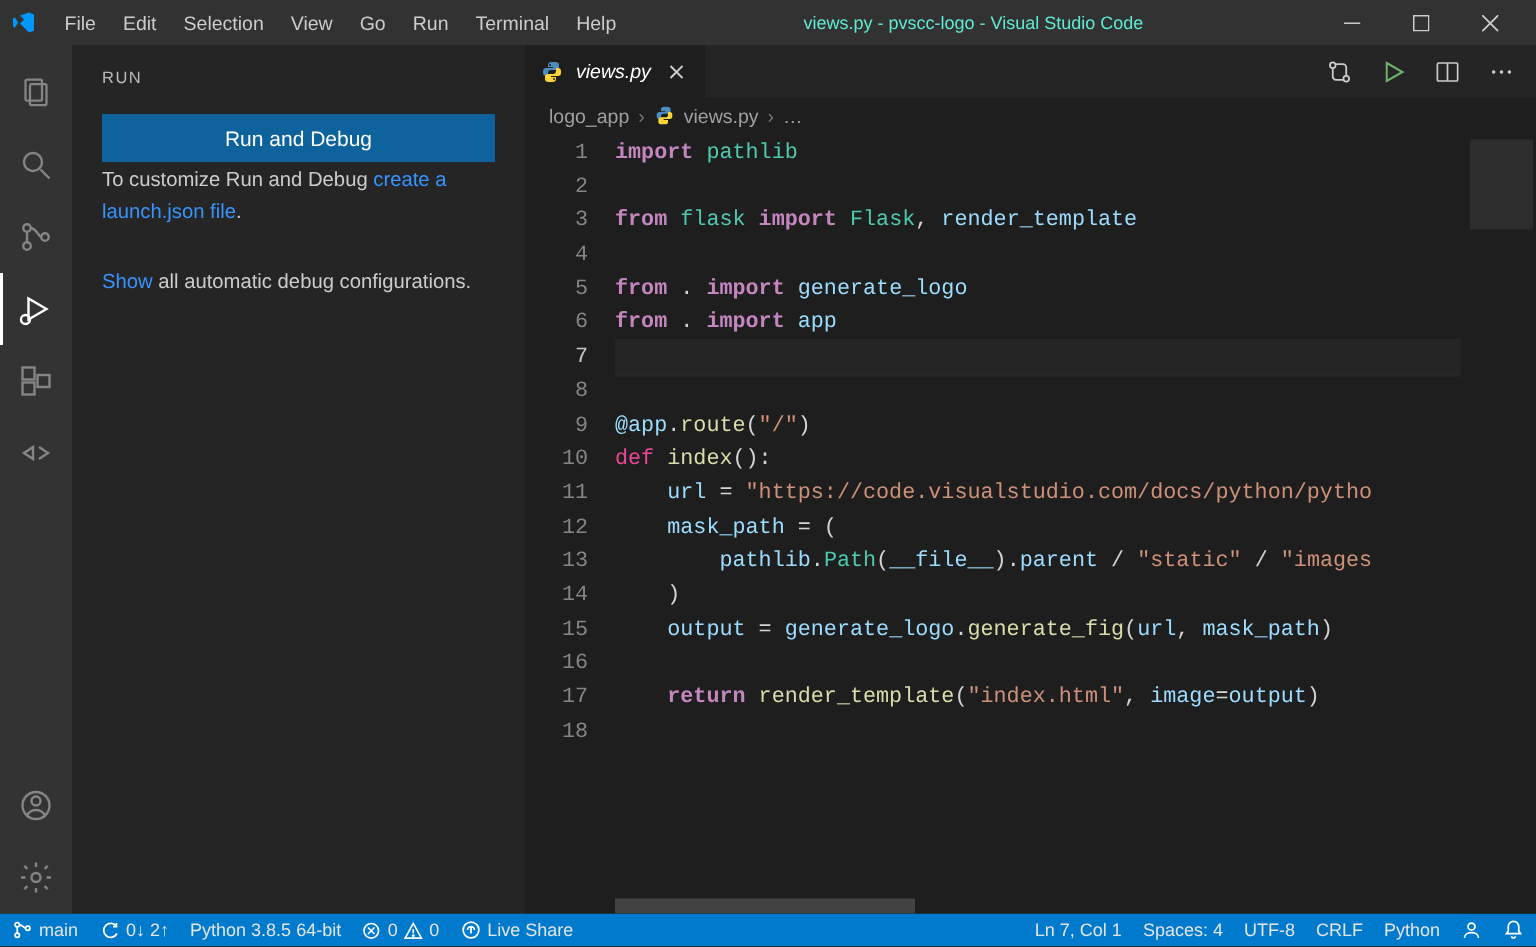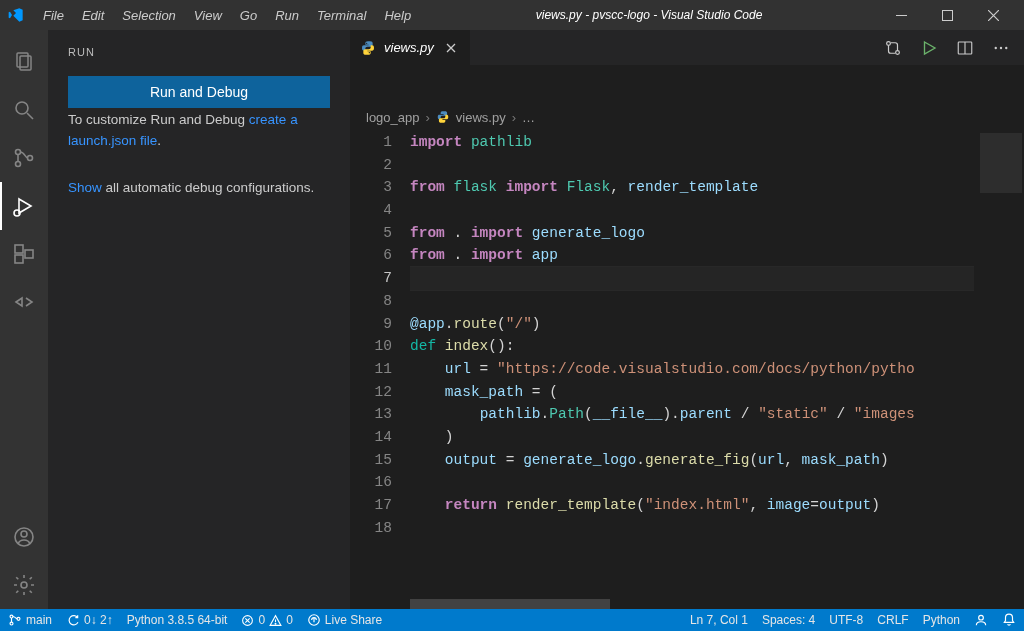--- a/index.html
+++ b/index.html
@@ -13,25 +13,24 @@
   position: relative;
 }
 .titlebar {
   height: 30px;
   background: #323232;
   display: flex;
   align-items: center;
   padding: 0 8px;
   color: #cccccc;
   user-select: none;
-  font-style: italic;
 }
 .titlebar .vscode-icon { width: 16px; height: 16px; margin-right: 10px; }
 .titlebar .menu-item { padding: 0 9px; cursor: pointer; font-size: 13px; }
-.titlebar .title { flex: 1; text-align: center; font-size: 12px; color: #ffffff; }
+.titlebar .title { flex: 1; text-align: center; font-size: 12px; color: #5eead4; }
 .titlebar .window-controls { display: flex; gap: 0; }
 .titlebar .win-ctrl { width: 46px; height: 30px; display: flex; align-items: center; justify-content: center; cursor: pointer; }
 .main {
   display: flex;
   height: 579px;
 }
 .activity-bar {
   width: 48px;
   background: #333333;
   display: flex;
@@ -102,21 +101,20 @@
 .tabbar-actions { margin-left: auto; display: flex; align-items: center; gap: 18px; padding-right: 14px; color: #cccccc; }
 .tabbar-actions .act { cursor: pointer; display:flex; align-items:center; }
 
 .breadcrumb {
   height: 24px;
   display: flex; align-items: center;
   padding: 0 16px;
   gap: 6px;
   font-size: 13px;
   color: #a0a0a0;
-  margin-top: 40px;
 }
 .breadcrumb .sep { color: #777; }
 
 .code-pane {
   flex: 1;
   display: flex;
   font-family: Consolas, "Courier New", monospace;
   font-size: 14.5px;
   line-height: 22.7px;
   overflow: hidden;
@@ -150,21 +148,21 @@
   position: absolute; top: 4px; right: 2px; width: 42px; height: 60px;
   background: linear-gradient(#2d2d2d, #2d2d2d);
 }
 .kw { color: #c586c0; font-weight: bold; }
 .mod { color: #4ec9b0; }
 .fn { color: #dcdcaa; }
 .str { color: #ce9178; }
 .var { color: #9cdcfe; }
 .op { color: #d4d4d4; }
 .punc { color: #d4d4d4; }
-.kwb { color: #14b8a6; }
+.kwb { color: #ec4899; }
 
 .statusbar {
   height: 22px;
   background: #007acc;
   color: #e5e5e5;
   display: flex;
   align-items: center;
   font-size: 12px;
   padding: 0 8px;
   gap: 14px;

